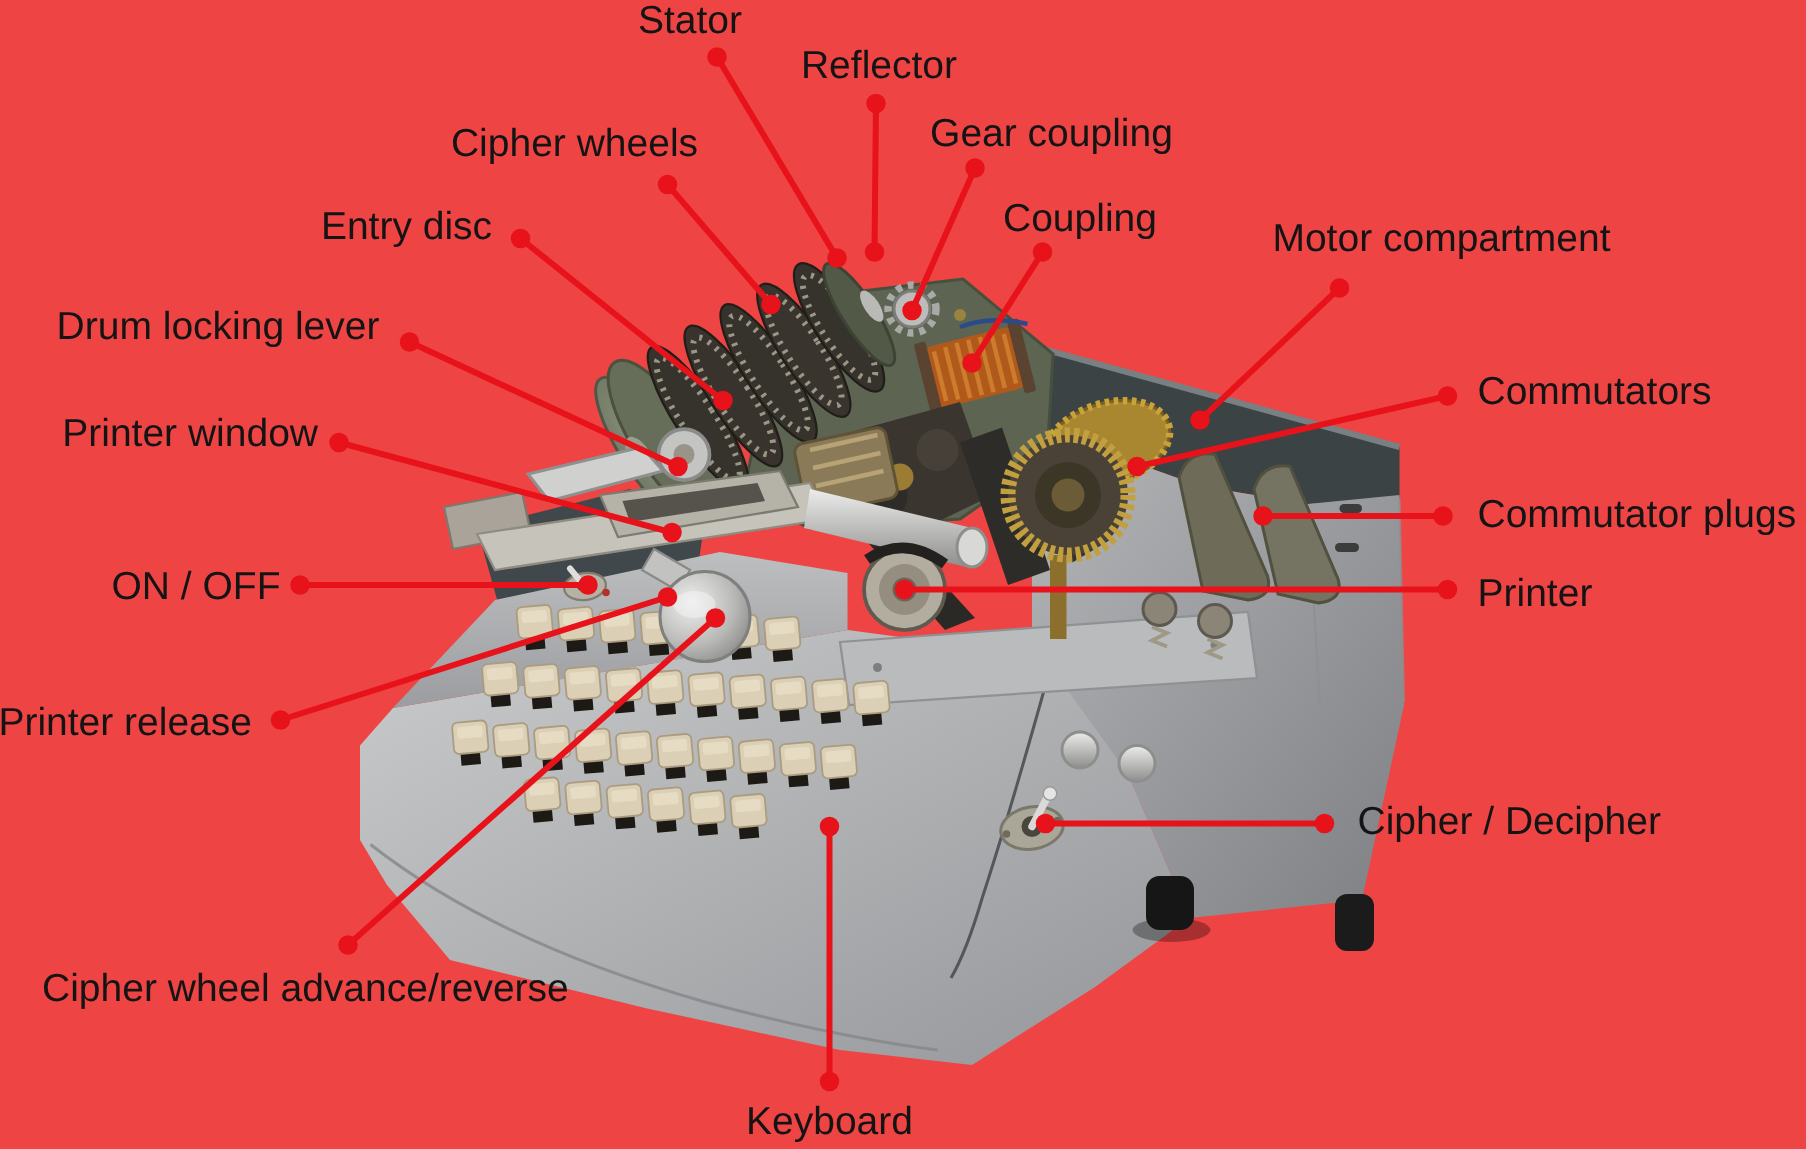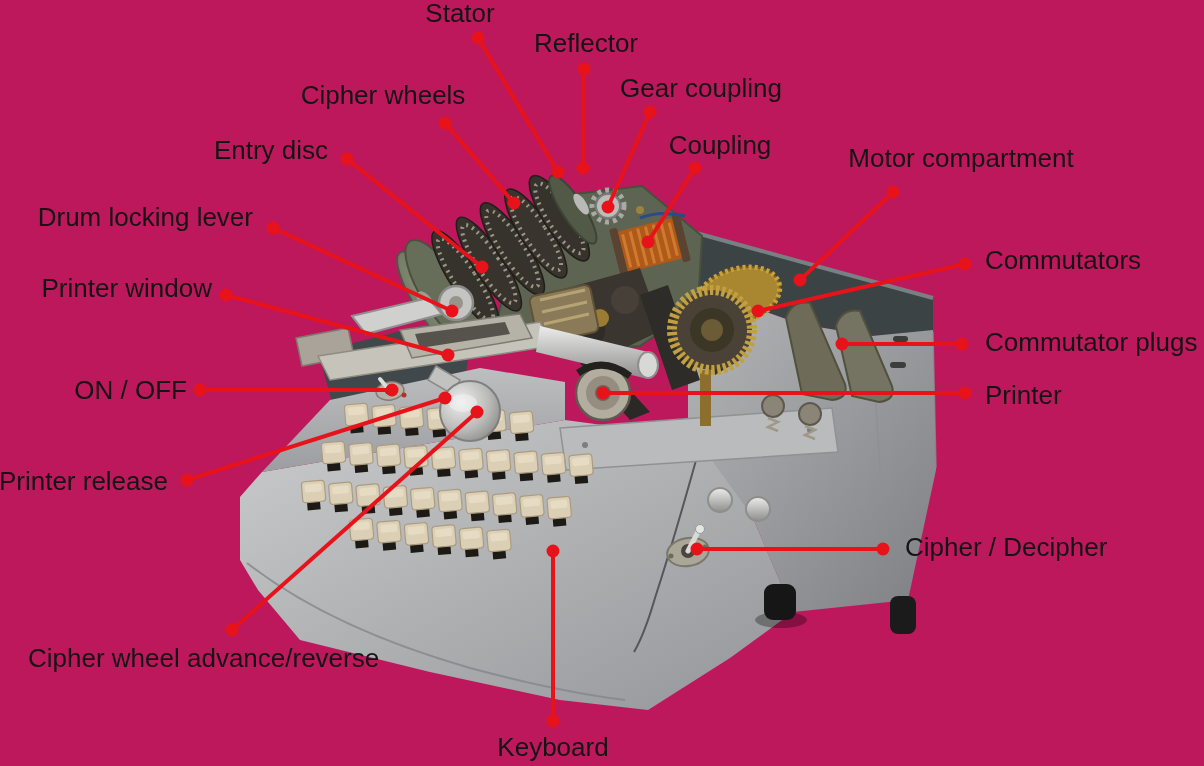--- a/index.html
+++ b/index.html
@@ -1,16 +1,16 @@
 <!DOCTYPE html>
 <html><head>
 <meta charset="utf-8">
 <style>
   html,body{margin:0;padding:0;background:#fff;width:1204px;height:766px;overflow:hidden;}
-  .stage{position:relative;width:1204px;height:766px;background:#be185d;text-decoration:underline;}
+  .stage{position:relative;width:1204px;height:766px;background:#ef4444;text-decoration:underline;}
   svg{display:block;}
   text.lbl{font-family:"Liberation Sans","DejaVu Sans",sans-serif;font-size:26px;font-weight:400;}
 </style>
 </head>
 <body>
 
 <div class="stage">
 <svg id="scene" width="1204" height="766" viewBox="0 0 1204 766" xmlns="http://www.w3.org/2000/svg">
   <defs>
     <linearGradient id="gradDeck" x1="0" y1="0" x2="1" y2="1">

